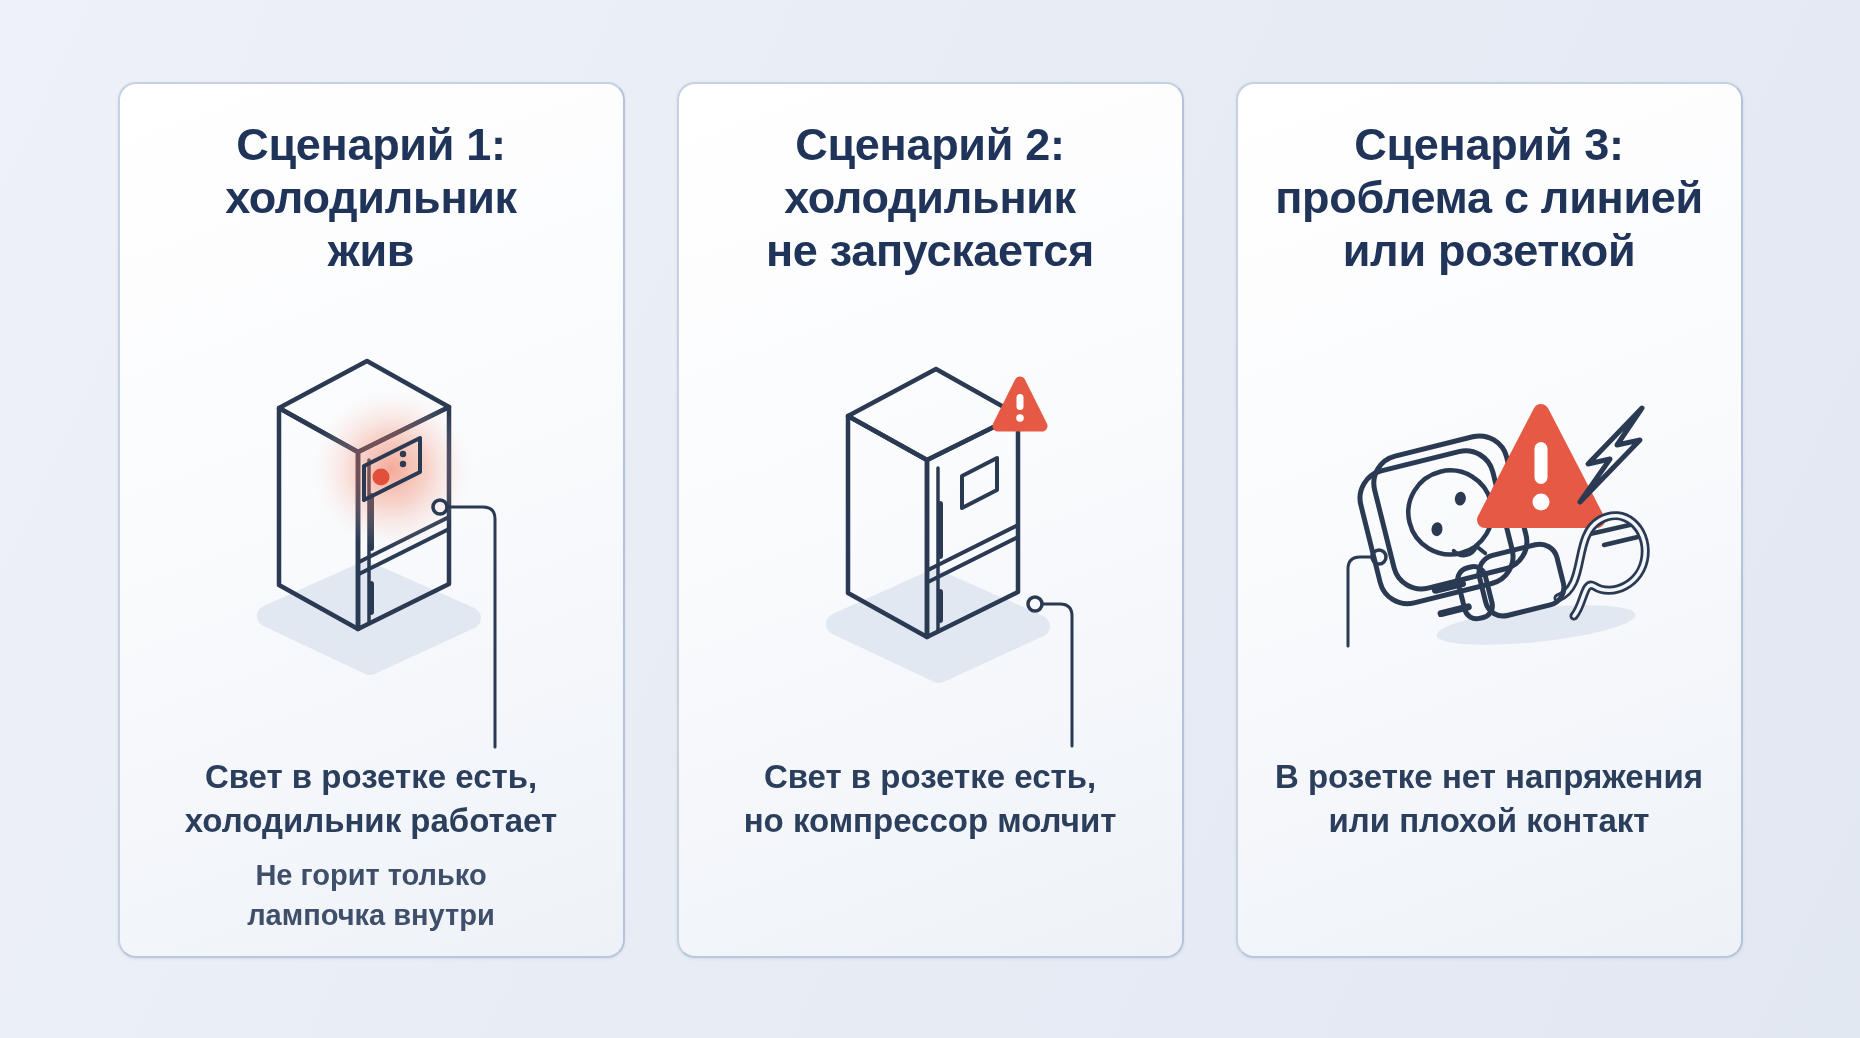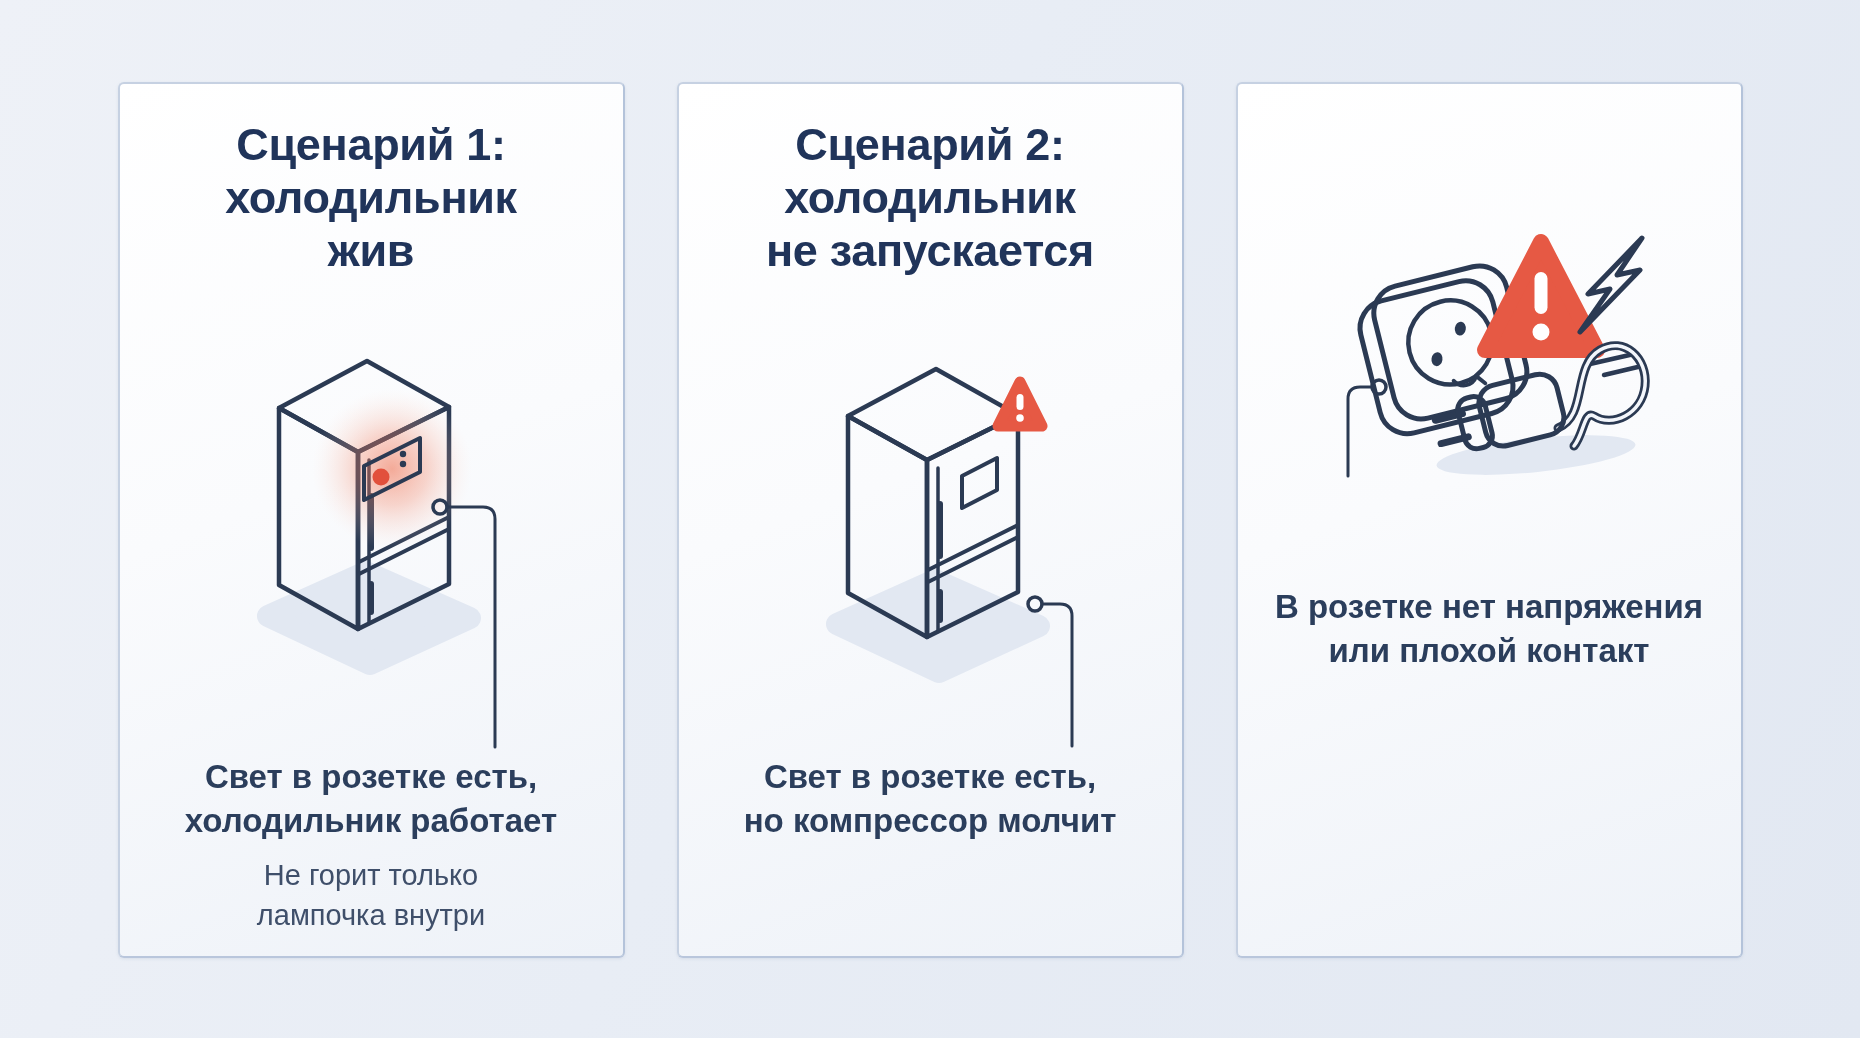--- a/index.html
+++ b/index.html
@@ -6,37 +6,37 @@
   body{
     width:1860px;height:1038px;overflow:hidden;
     background:linear-gradient(115deg,#eef1f7 0%,#e8edf5 45%,#e2e8f2 100%);
     font-family:"Liberation Sans","DejaVu Sans",sans-serif;
   }
   .cards{display:flex;gap:52px;justify-content:center;padding-top:82px;}
   .card{
     width:507px;height:876px;box-sizing:border-box;
     background:linear-gradient(160deg,#ffffff 0%,#fafbfd 45%,#eef2f8 100%);
     border:2px solid #c6d1e2;border-right-color:#b4c3da;border-bottom-color:#b9c6dc;
-    border-radius:6px;padding:30px 18px 0;
+    border-radius:18px;padding:30px 18px 0;
     box-shadow:0 1px 3px rgba(160,175,200,.25);
   }
   .card h2{
     margin:4px 0 0;height:166px;text-align:center;
     font-size:45px;line-height:1.18;font-weight:700;color:#20345a;
     white-space:pre-line;letter-spacing:-.3px;
   }
   .illo{position:relative;height:455px;margin:0 -18px;}
   .illo svg{position:absolute;left:0;top:0;}
   .subtitle{
     margin:16px 0 0;text-align:center;font-size:33px;line-height:1.32;
     font-weight:700;color:#2b3e5c;white-space:pre-line;
   }
   .note{
     margin:13px 0 0;text-align:center;font-size:29px;line-height:1.38;
-    font-weight:400;color:#3f4f6a;white-space:pre-line;
+    font-weight:700;color:#3f4f6a;white-space:pre-line;
   }
   .stroke{stroke:#2b3a53;stroke-linejoin:round;stroke-linecap:round;fill:none;}
 </style>
 </head>
 <body>
 
 <main class="cards">
 
   <section class="card">
     <h2>Сценарий 1:
@@ -109,20 +109,23 @@
           <path class="stroke" d="M363,320 H381 Q393,320 393,332 V462" stroke-width="3"></path>
           <circle class="stroke" cx="356" cy="320" r="7" fill="#ffffff" stroke-width="3.5"></circle>
         </g>
       </svg>
     </div>
     <p class="subtitle">Свет в розетке есть,
 но компрессор молчит</p>
   </section>
 
   <section class="card">
+    <h2>Сценарий 3:
+проблема с линией
+или розеткой</h2>
     <div class="illo">
       <svg width="503" height="470" viewBox="0 0 503 470">
         <ellipse cx="298" cy="341" rx="100" ry="17" fill="#e2e8f2" transform="rotate(-6 298 341)"></ellipse>
         <g>
           <path class="stroke" d="M134,273 H122 Q110,273 110,285 V362" stroke-width="3"></path>
           <circle class="stroke" cx="141" cy="273" r="7" fill="#ffffff" stroke-width="3.5"></circle>
         </g>
         <g transform="rotate(-14 215 235)">
           <rect class="stroke" x="129" y="171" width="136" height="136" rx="28" fill="#d6dfec" stroke-width="5"></rect>
           <rect class="stroke" x="146" y="160" width="136" height="136" rx="28" fill="#f5f8fc" stroke-width="5"></rect>

